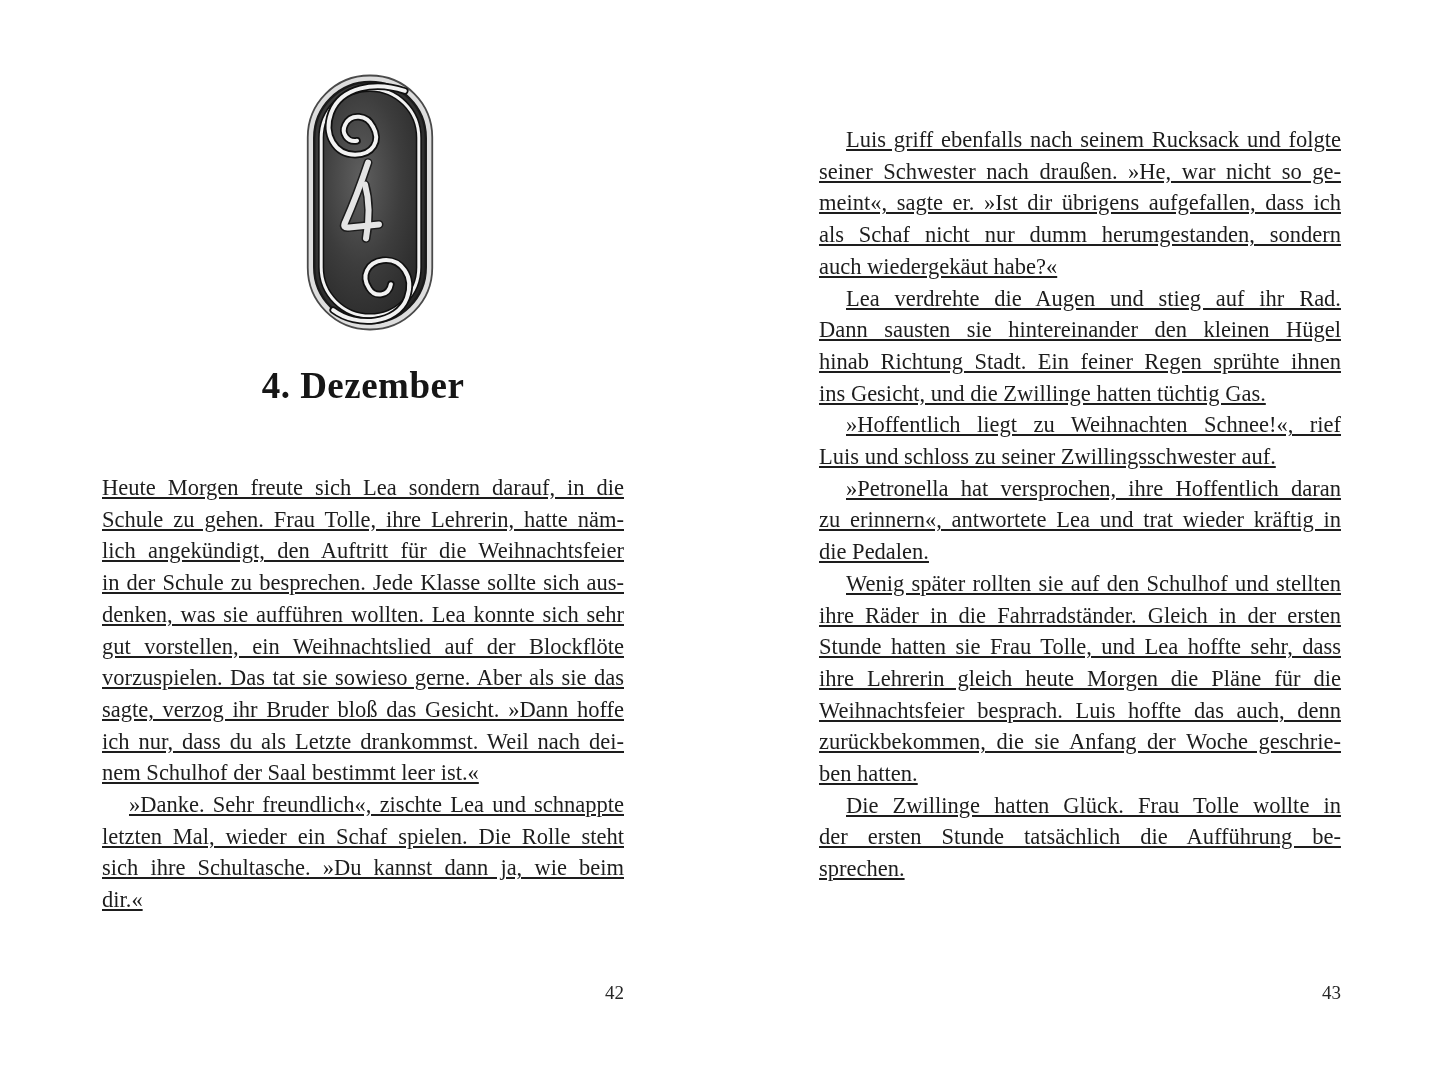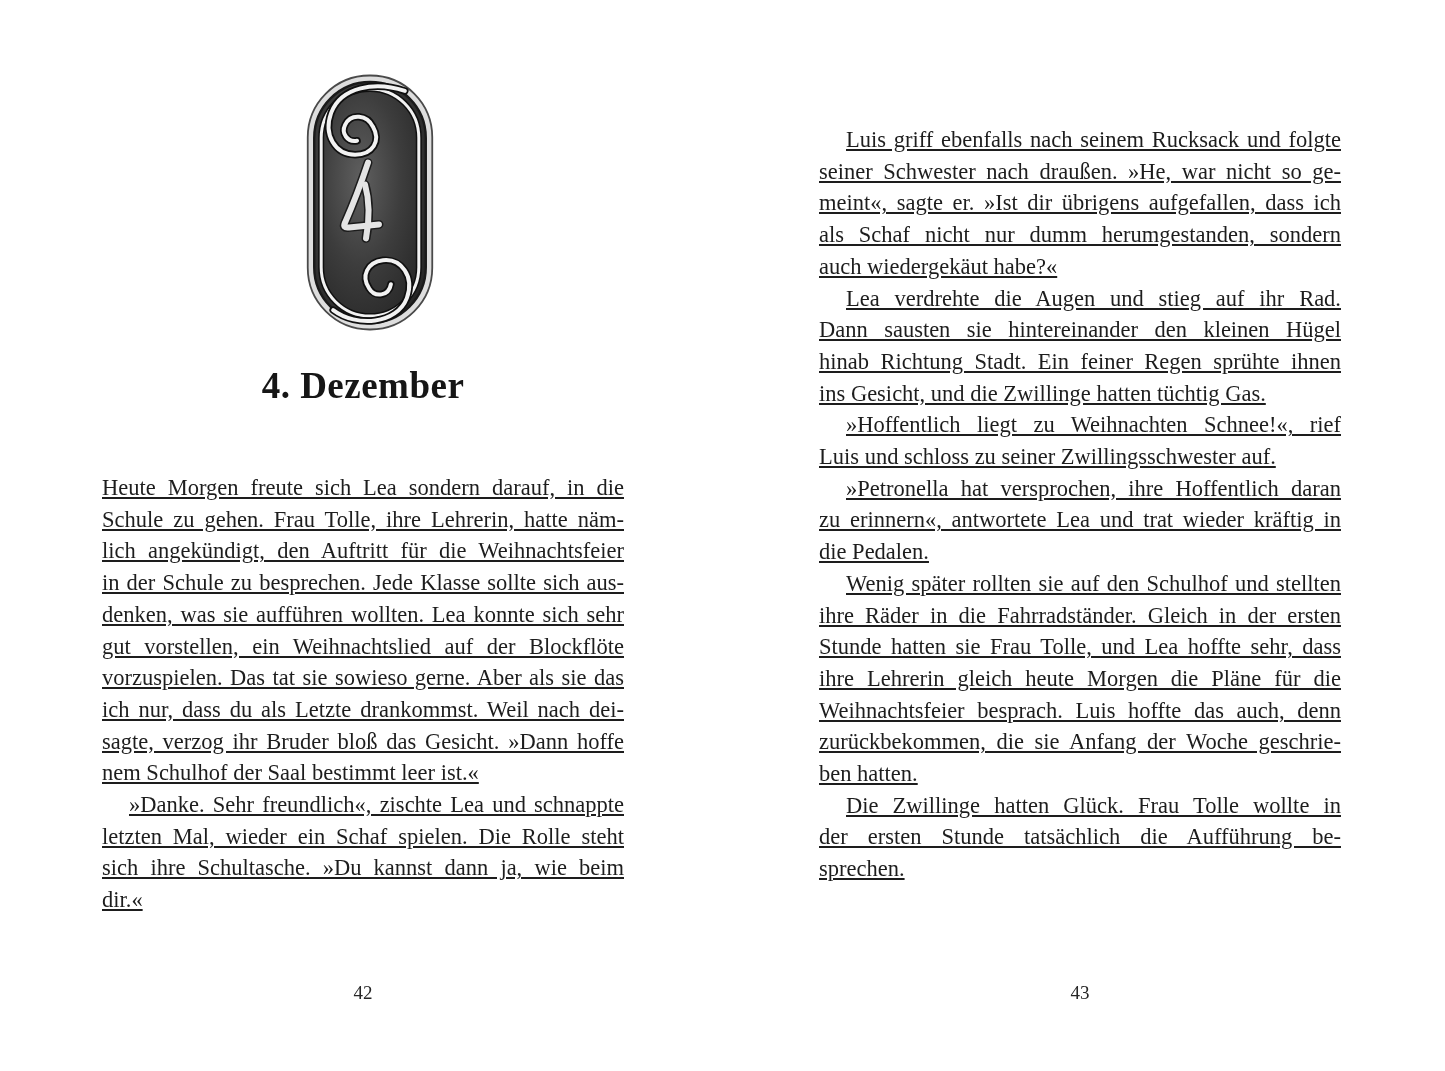--- a/index.html
+++ b/index.html
@@ -39,21 +39,21 @@
     text-align: justify;
     text-align-last: justify;
     white-space: nowrap;
   }
   .line.last { text-align-last: left; }
   .line.indent { padding-left: 27px; }
   .page-number {
     position: absolute;
     top: 982px;
     width: 522px;
-    text-align: center;
+    text-align: right;
     font-size: 19px;
     color: #262626;
   }
   #page-number-left  { left: 102px; }
   #page-number-right { left: 819px; }
 </style>
 </head>
 <body>
 
 <div>
@@ -94,22 +94,22 @@
 
     <div id="left-body" class="body-text">
         <div class="paragraph">
           <div class="line">Heute Morgen freute sich Lea sondern darauf, in die</div>
           <div class="line">Schule zu gehen. Frau Tolle, ihre Lehrerin, hatte näm-</div>
           <div class="line">lich angekündigt, den Auftritt für die Weihnachtsfeier</div>
           <div class="line">in der Schule zu besprechen. Jede Klasse sollte sich aus-</div>
           <div class="line">denken, was sie aufführen wollten. Lea konnte sich sehr</div>
           <div class="line">gut vorstellen, ein Weihnachtslied auf der Blockflöte</div>
           <div class="line">vorzuspielen. Das tat sie sowieso gerne. Aber als sie das</div>
+          <div class="line">sagte, verzog ihr Bruder bloß das Gesicht. »Dann hoffe</div>
           <div class="line">ich nur, dass du als Letzte drankommst. Weil nach dei-</div>
-          <div class="line">sagte, verzog ihr Bruder bloß das Gesicht. »Dann hoffe</div>
           <div class="line last">nem Schulhof der Saal bestimmt leer ist.«</div>
         </div>
         <div class="paragraph">
           <div class="line indent">»Danke. Sehr freundlich«, zischte Lea und schnappte</div>
           <div class="line">letzten Mal, wieder ein Schaf spielen. Die Rolle steht</div>
           <div class="line">sich ihre Schultasche. »Du kannst dann ja, wie beim</div>
           <div class="line last">dir.«</div>
         </div>
       </div>
 

